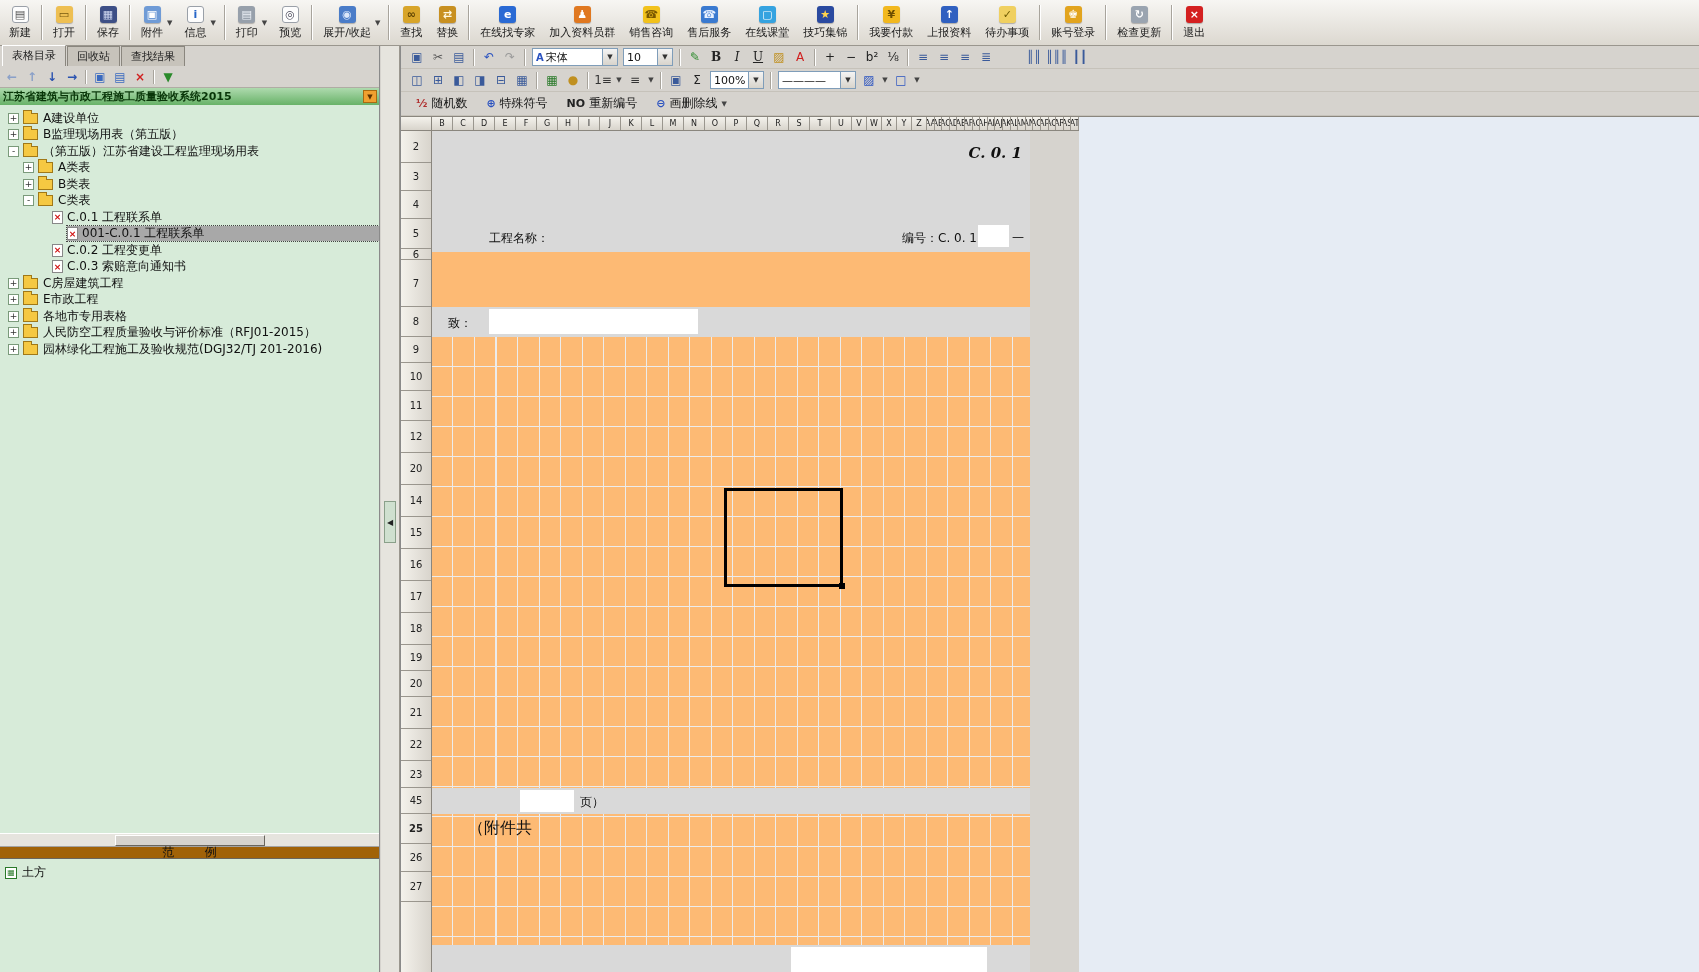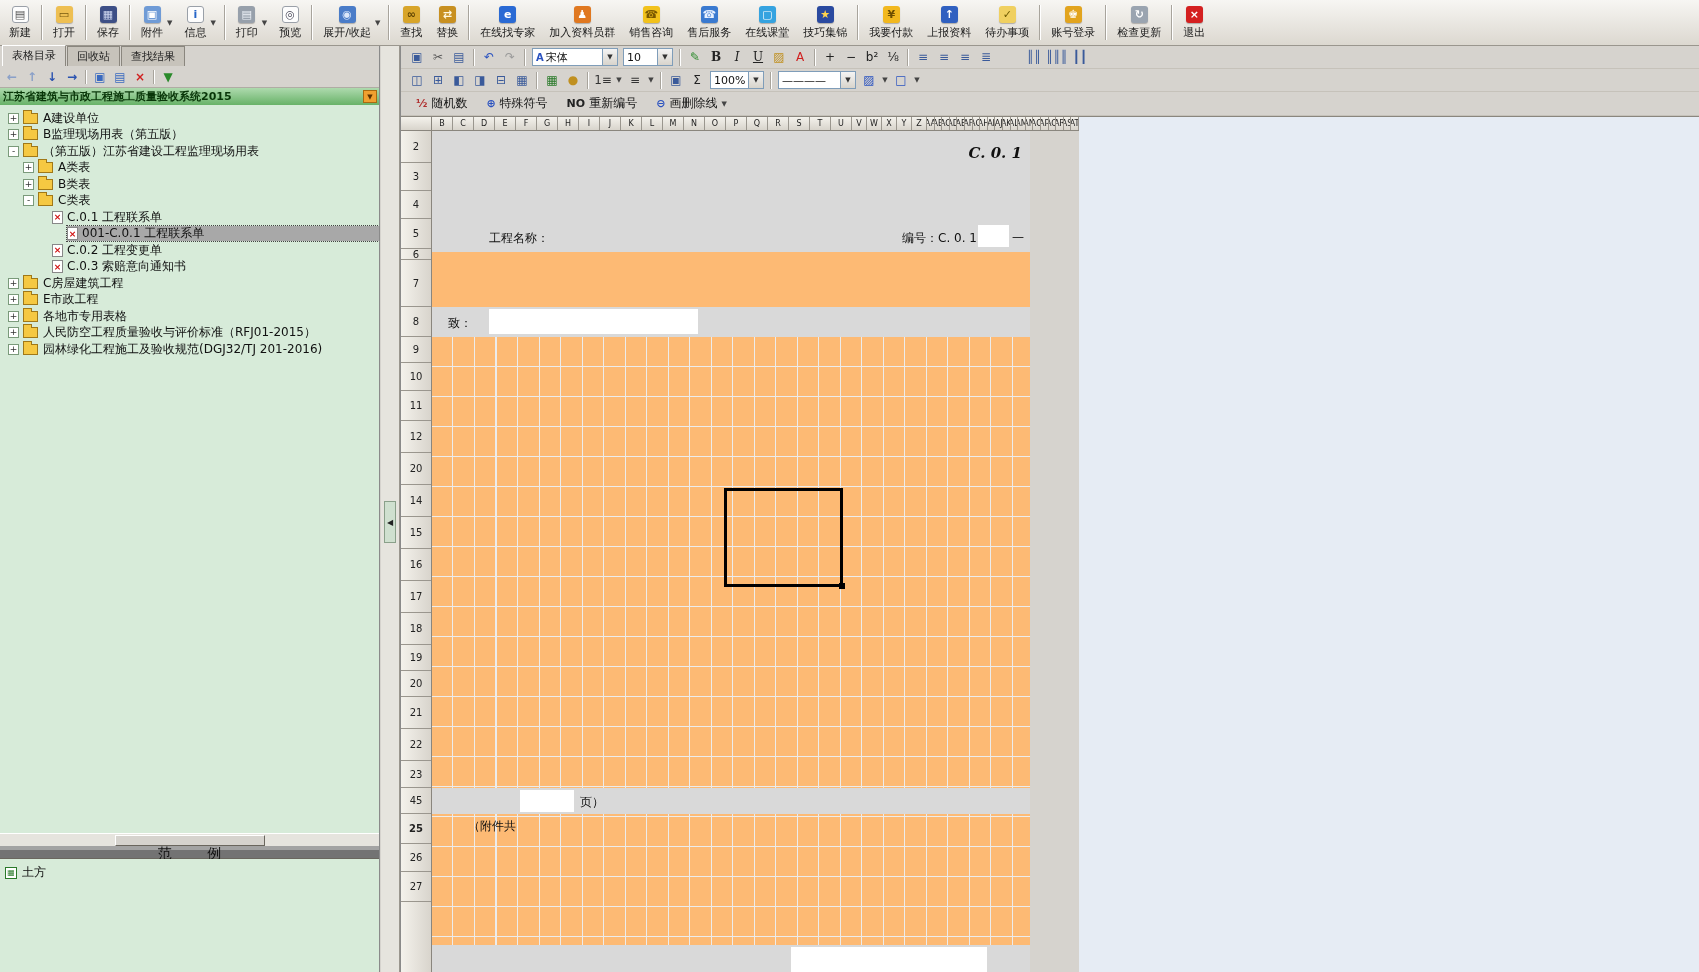--- a/index.html
+++ b/index.html
@@ -44,22 +44,22 @@
     text-align:center; margin-right:4px; flex:none; color:#333; }
   .folder { width:15px; height:11px; background:#f5c842; border:1px solid #a07818; position:relative;
     margin-right:5px; flex:none; }
   .folder::before { content:""; position:absolute; left:-1px; top:-4px; width:7px; height:3px;
     background:#f5c842; border:1px solid #a07818; border-bottom:none; }
   .docic { width:11px; height:13px; background:#fff; border:1px solid #888; margin-right:4px; flex:none;
     display:flex; align-items:center; justify-content:center; color:#d01010; font-size:9px; font-weight:bold; }
   .tree-hscroll { height:13px; background:#e6e4de; border-top:1px solid #fff; position:relative; flex:none; }
   .hthumb { position:absolute; left:115px; top:1px; width:150px; height:11px; background:#d6d3ce;
     border:1px solid; border-color:#fff #6a665e #6a665e #fff; }
-  .example-header { height:13px; background:#737373; border-top:4px solid #a3a3a3; border-bottom:1px solid #6a665e;
-    font-size:14px; display:flex; align-items:center; justify-content:center; flex:none; }
+  .example-header { height:13px; background:#a16207; border-top:1px solid #a3a3a3; border-bottom:1px solid #6a665e;
+    font-size:12px; display:flex; align-items:center; justify-content:center; flex:none; }
   .example-header span { white-space:pre; }
   .example-list { height:113px; background:#d7ebd9; padding:5px 5px; flex:none; }
   .ex-item { display:flex; align-items:center; gap:5px; font-size:12px; }
   .ex-icon { width:12px; height:12px; border:1px solid #2a7a2a; background:#fff; color:#2a7a2a; font-size:8px;
     display:flex; align-items:center; justify-content:center; font-weight:bold; }
 
   
   .splitter { position:absolute; left:381px; top:46px; width:19px; height:926px; background:#e6e4de;
     border-right:1px solid #9a968e; }
   .collapse-btn { position:absolute; left:3px; top:455px; width:12px; height:42px; background:#cfe0cf;
@@ -127,21 +127,21 @@
   .num-box2 { position:absolute; left:599px; top:94px; width:44px; height:22px; background:#fff; }
   .r7 { position:absolute; left:2px; top:129px; width:643px; height:47px; display:flex; border:2px solid #000; }
   .r7c { border-left:2px solid #000; display:flex; align-items:center; justify-content:center; font-size:12px; }
   .r7c:first-child { border-left:none; }
   .r7c.reason { width:108px; background:#d9d9d9; }
   .r7c.in1 { width:287px; background:#fff; }
   .r7c.sign { width:115px; background:#d9d9d9; flex-direction:column; line-height:1.3; }
   .r7c.in2 { flex:1; background:#fff; }
   .to-label { position:absolute; left:16px; top:184px; font-size:12px; }
   .to-input { position:absolute; left:57px; top:178px; width:209px; height:25px; background:#fff; }
-  .att-prefix { position:absolute; left:36px; top:687px; font-size:12px; }
+  .att-prefix { position:absolute; left:36px; top:687px; font-size:16px; }
   .att-box { position:absolute; left:88px; top:659px; width:54px; height:22px; background:#fff; }
   .att-suffix { position:absolute; left:148px; top:663px; font-size:12px; }
   .bottom-strip { position:absolute; left:0; top:814px; width:645px; height:28px; background:#d9d9d9; }
   .bottom-box { position:absolute; left:359px; top:816px; width:196px; height:26px; background:#fff; }
   .shape-rect { position:absolute; left:292px; top:357px; width:119px; height:99px; border:3px solid #000; }
   .handle { position:absolute; right:-5px; bottom:-5px; width:6px; height:6px; background:#000; }
 </style>
 </head>
 <body>
 

